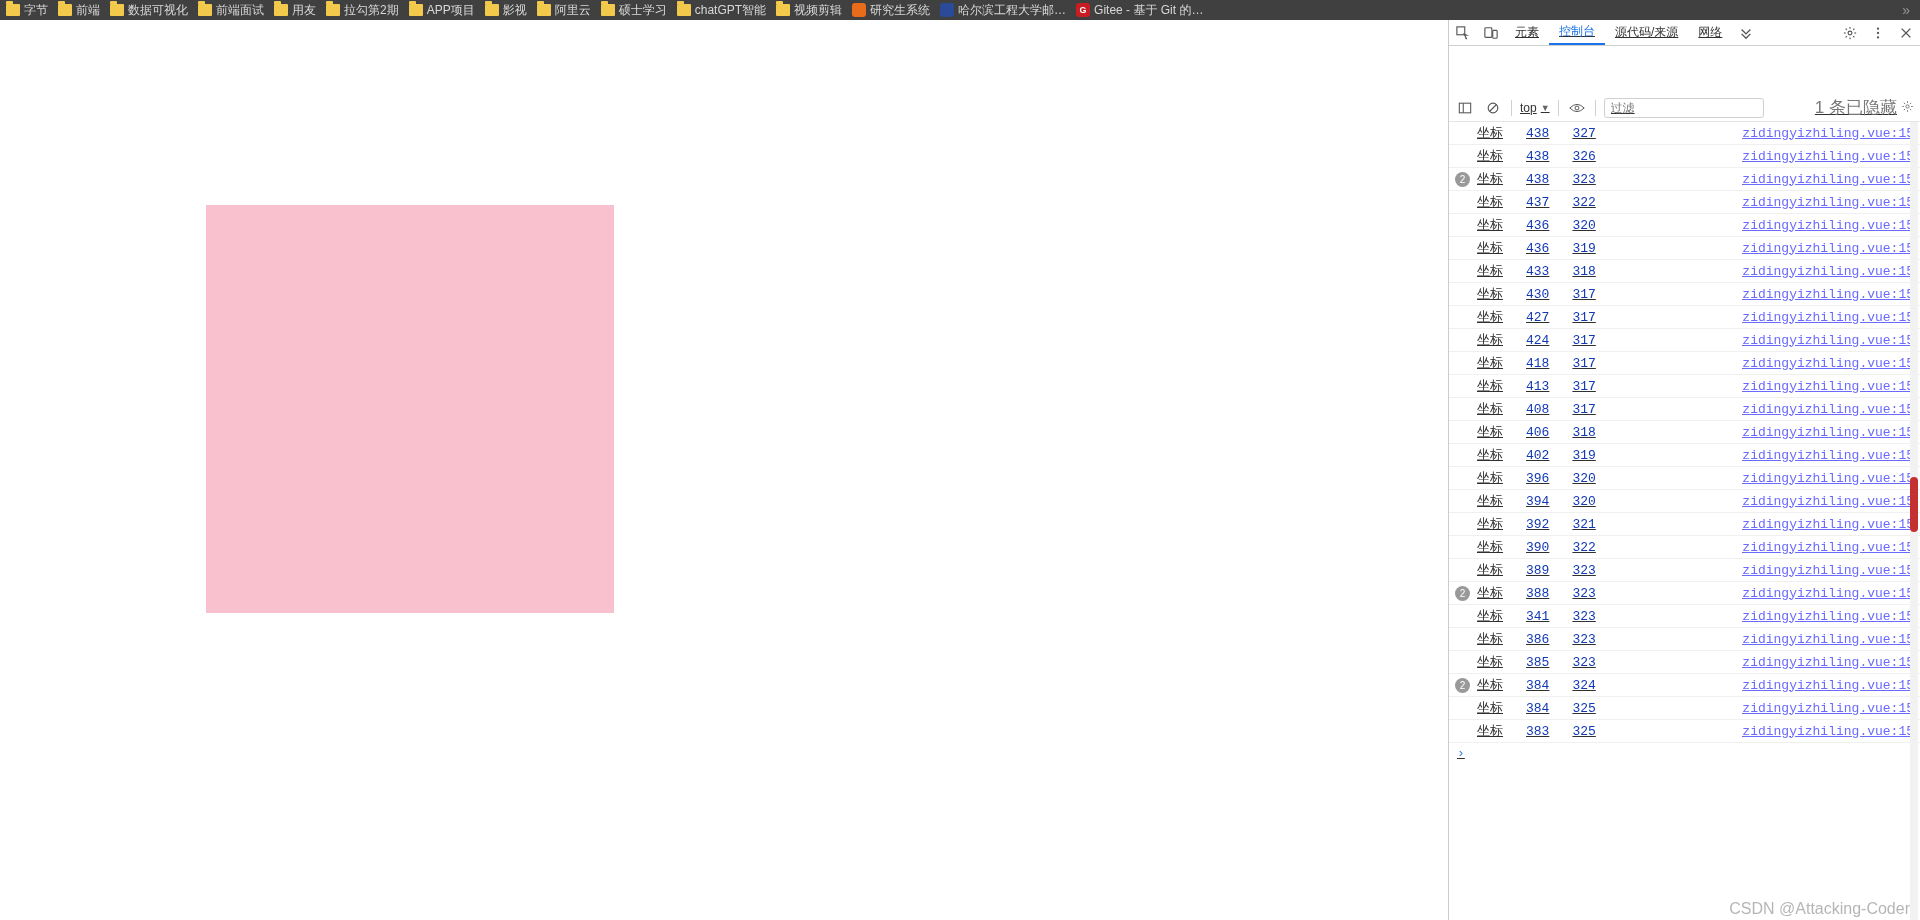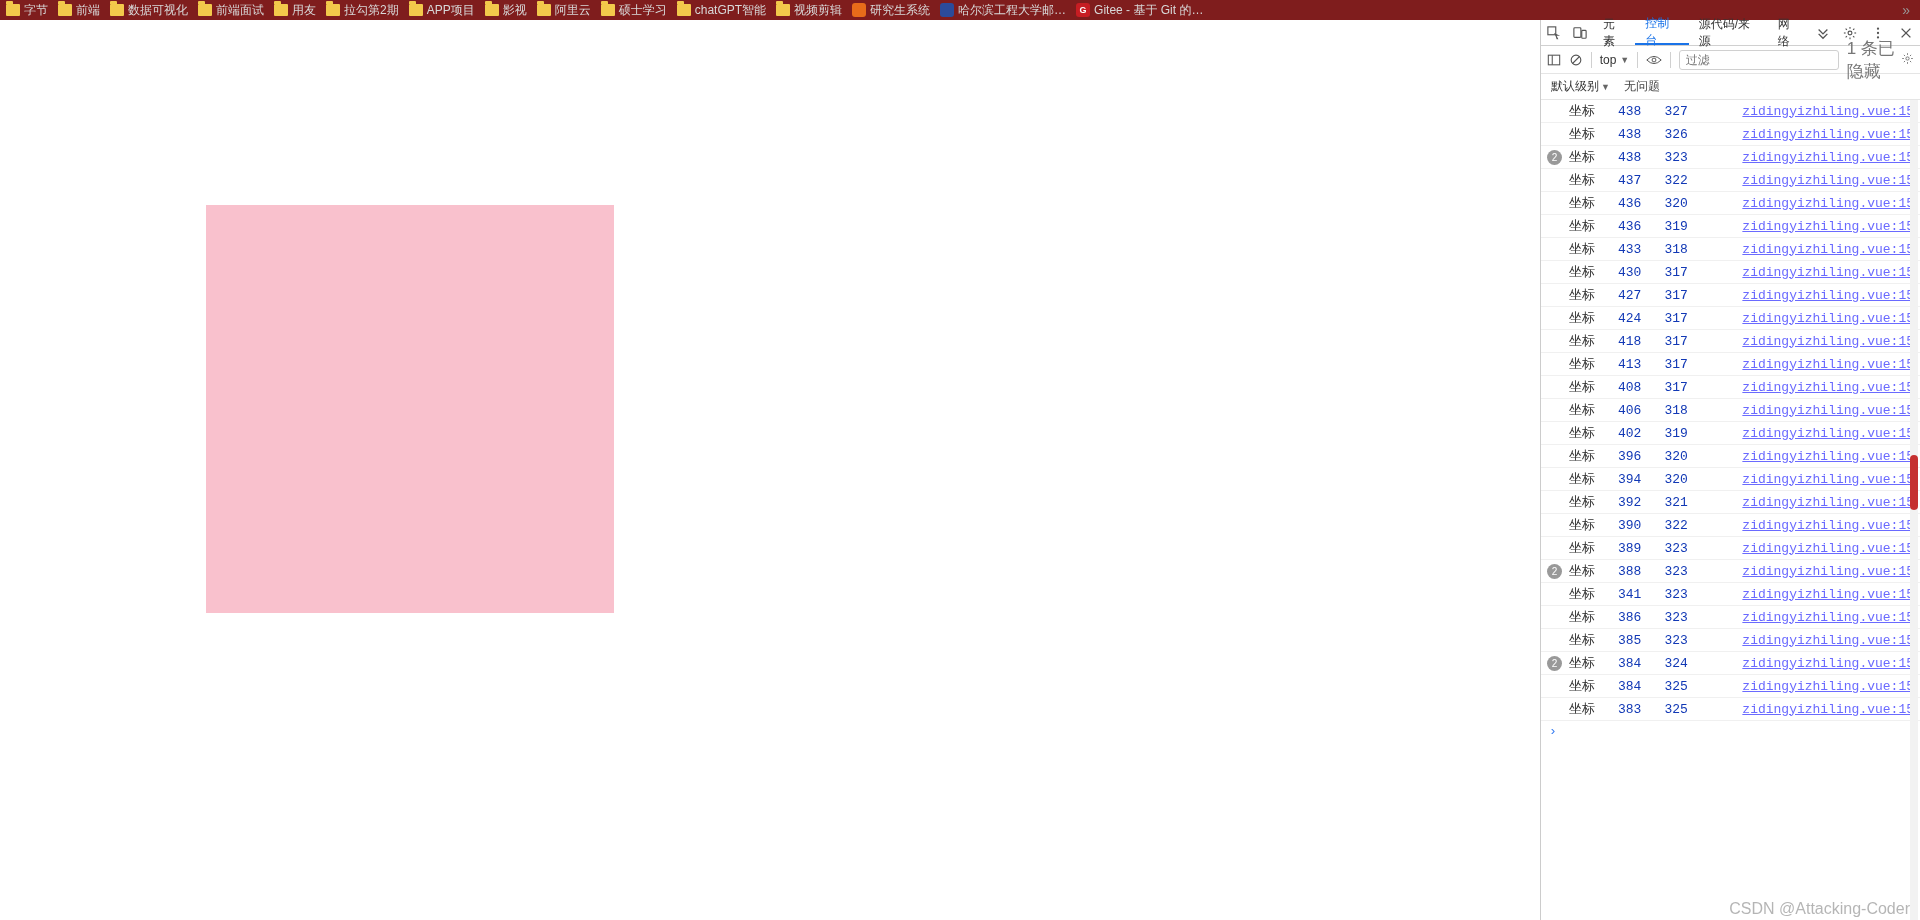--- a/index.html
+++ b/index.html
@@ -1,46 +1,46 @@
 <!DOCTYPE html>
 <html><head>
 <meta charset="utf-8">
 <style>
   * { margin:0; padding:0; box-sizing:border-box; }
   body { font-family: "Segoe UI", Arial, sans-serif; font-size:12px; background:#fff; overflow:hidden; width:1920px; height:920px; position:relative; }
 
   
-  .bookmarks-bar { height:20px; background:#7f1d1d; color:#d8d8d8; display:flex; align-items:center; padding:0 6px; gap:10px; white-space:nowrap; overflow:hidden; font-size:12px; }
+  .bookmarks-bar { height:20px; background:#404040; color:#d8d8d8; display:flex; align-items:center; padding:0 6px; gap:10px; white-space:nowrap; overflow:hidden; font-size:12px; }
   .bm { display:flex; align-items:center; gap:4px; cursor:pointer; }
   .folder-icon { width:14px; height:12px; background:#f3c94b; border-radius:1px; position:relative; flex:none; }
   .folder-icon::before { content:""; position:absolute; top:-3px; left:0; width:7px; height:3px; background:#f3c94b; border-radius:1px 1px 0 0; }
   .favicon { width:14px; height:14px; border-radius:3px; flex:none; display:flex; align-items:center; justify-content:center; font-size:9px; color:#fff; font-weight:bold; }
   .fav-orange { background:#e86c1a; }
   .fav-blue   { background:#2b4b9a; }
   .fav-red    { background:#c71d23; }
   .bm-chevrons { margin-left:auto; color:#999; font-size:14px; padding:0 4px; }
 
   
   .page { position:absolute; top:20px; left:0; right:0; bottom:0; display:flex; }
   .viewport { flex:1; background:#fff; position:relative; }
   .pink-box { position:absolute; left:206px; top:185px; width:408px; height:408px; background:#f9c1cd; }
 
   
-  .devtools { width:380px; border-left:1px solid #ccc; display:flex; flex-direction:column; background:#fff; font-size:12px; color:#303030; }
+  .devtools { width:472px; border-left:1px solid #ccc; display:flex; flex-direction:column; background:#fff; font-size:12px; color:#303030;text-decoration:underline; }
 
   
   .dt-tabs { height:26px; border-bottom:1px solid #d0d0d0; display:flex; align-items:stretch; }
   .dt-iconbtn { width:28px; display:flex; align-items:center; justify-content:center; cursor:pointer; color:#555; }
   .dt-iconbtn svg { width:14px; height:14px; }
   .dt-tab { padding:0 10px; display:flex; align-items:center; cursor:pointer; color:#333; }
   .dt-tab.active { color:#1a73e8; border-bottom:2px solid #1a73e8; }
   .dt-tabs-right { margin-left:auto; display:flex; }
 
   
-  .dt-console-tb { height:28px; border-bottom:1px solid #e5e5e5; display:flex; align-items:center; gap:8px; padding:0 6px; }
+  .dt-console-tb { height:28px; border-bottom:1px solid #e5e5e5; display:flex; align-items:center; gap:8px; padding:0 6px;margin-top:48px; }
   .dt-console-tb .sep { width:1px; height:16px; background:#d0d0d0; }
   .ctx-select { display:flex; align-items:center; gap:4px; cursor:pointer; color:#333; }
   .ctx-select .caret { font-size:9px; color:#666; }
   .eye-icon svg { width:16px; height:12px; }
   .filter-input { border:1px solid #d0d0d0; border-radius:3px; height:20px; padding:0 6px; font-size:12px; width:160px; color:#b91c1c; }
   .hidden-count { margin-left:auto; color:#777; font-size:17px; display:flex; align-items:center; gap:4px; }
 
   
   .dt-level { height:26px; border-bottom:1px solid #e5e5e5; display:flex; align-items:center; gap:14px; padding:0 10px; color:#333; }
   .dt-level .caret { font-size:9px; color:#666; margin-left:2px;}
@@ -234,26 +234,20 @@
                 <line x1="3.5" y1="3.5" x2="5" y2="5"></line>
                 <line x1="11" y1="11" x2="12.5" y2="12.5"></line>
                 <line x1="3.5" y1="12.5" x2="5" y2="11"></line>
                 <line x1="11" y1="5" x2="12.5" y2="3.5"></line>
               </g>
             </svg>
         </span>
       </div>
     </div>
 
-    <div class="dt-level">
-      <span>
-        <span>默认级别</span><span class="caret">▼</span>
-      </span>
-      <span class="ok">无问题</span>
-    </div>
 
     <div class="dt-msgs" id="msgs">
 
       <div class="msg">
           <span class="label">坐标</span>
           <span class="x">438</span>
           <span class="y">327</span>
           <span class="src">zidingyizhiling.vue:15</span>
         </div>
         <div class="msg">

